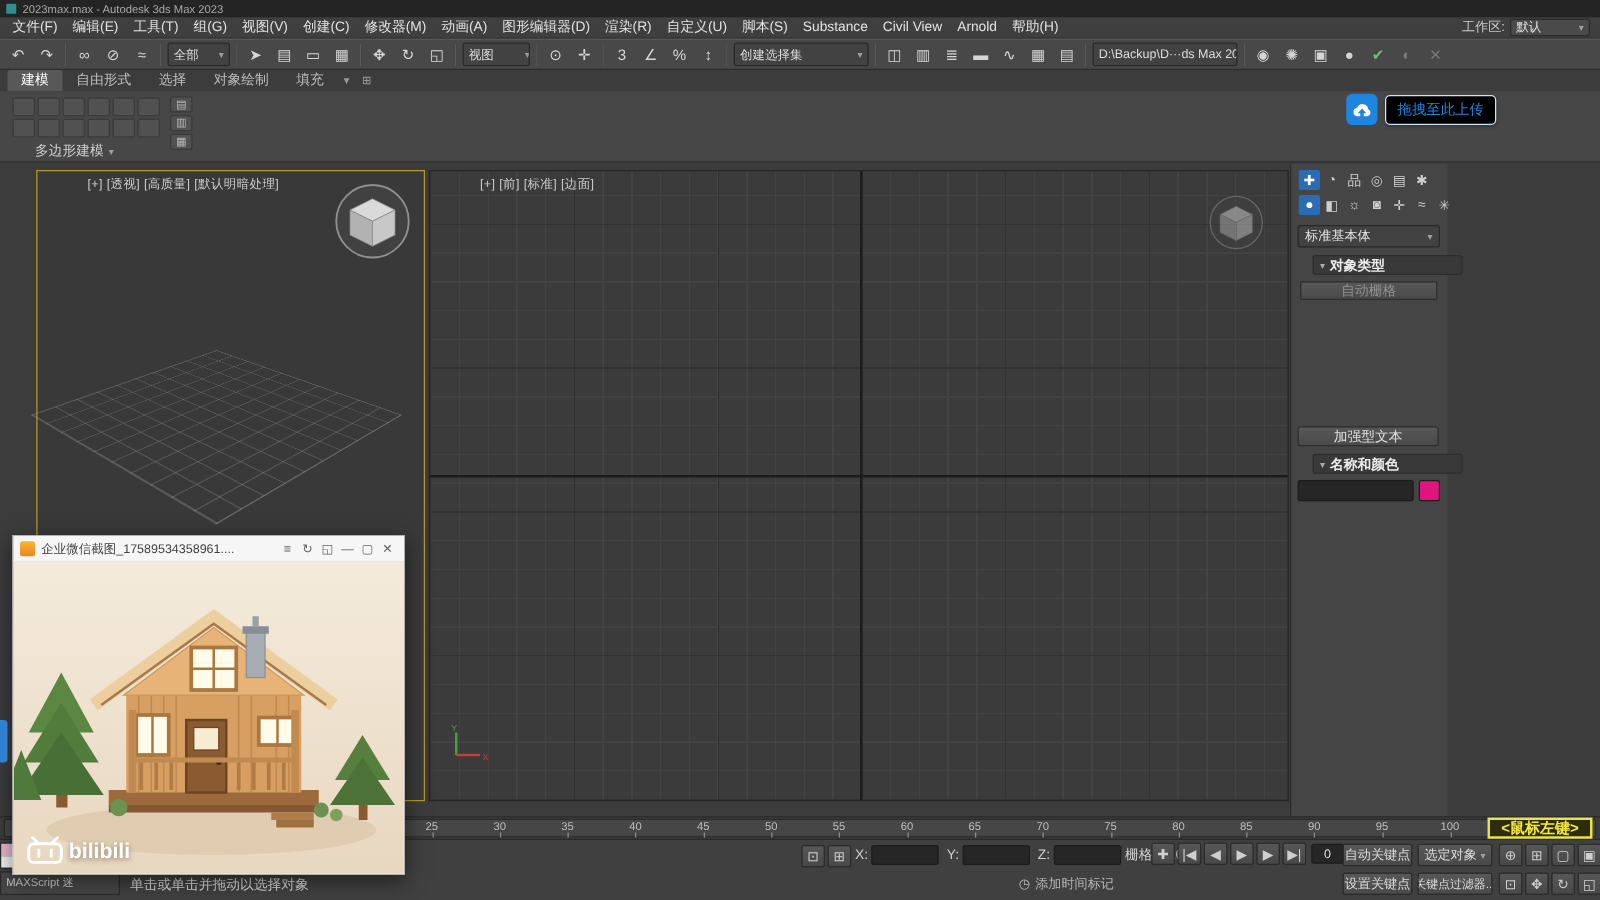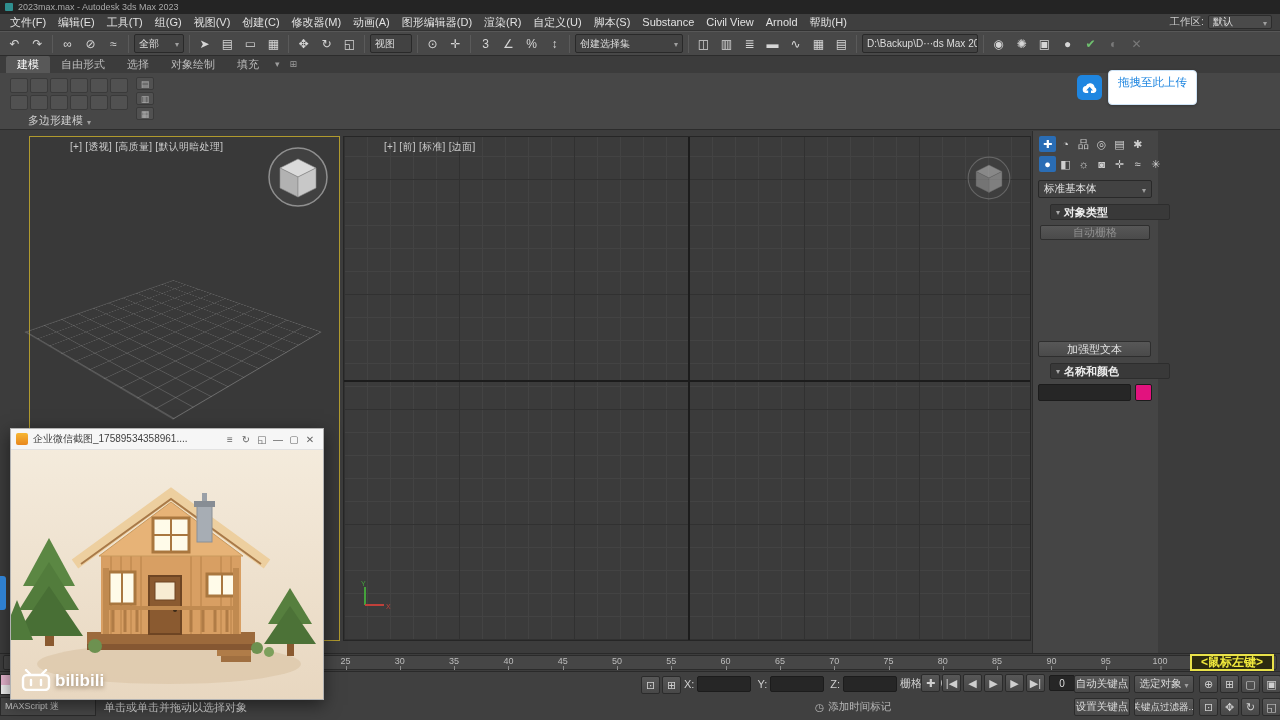--- a/index.html
+++ b/index.html
@@ -37,21 +37,21 @@
   .ribbonbody { left:0; top:73px; width:1280px; height:57px; background:#474747; border-bottom:1px solid #2c2c2c; }
   .minigrid { position:absolute; left:10px; top:5px; width:124px; display:flex; flex-wrap:wrap; gap:2px; }
   .mini { width:18px; height:15px; background:#515151; border:1px solid #3a3a3a; border-radius:2px; }
   .vstack { position:absolute; left:136px; top:4px; display:flex; flex-direction:column; gap:2px; }
   .vstack .mini { width:18px; height:13px; color:#b5b5b5; font-size:9px; display:flex; align-items:center; justify-content:center; }
   .ribbon-label { position:absolute; left:28px; top:40px; font-size:11px; color:#cfcfcf; display:flex; gap:4px; align-items:center; }
 
   
   .upload { left:1077px; top:75px; height:25px; display:flex; align-items:center; gap:6px; z-index:30; }
   .upl-ic { width:25px; height:25px; background:#1f86e0; border-radius:5px; }
-  .upl-lb { height:35px; background:#ffffff; border:1px solid #cfe4f7; border-radius:4px; color:#1f86e0; font-size:11.5px; line-height:22px; padding:0 9px; box-shadow:0 1px 3px rgba(0,0,0,.25); }
+  .upl-lb { height:24px; background:#000000; border:1px solid #cfe4f7; border-radius:4px; color:#1f86e0; font-size:11.5px; line-height:22px; padding:0 9px; box-shadow:0 1px 3px rgba(0,0,0,.25); }
 
   
   .vp-label { position:absolute; left:4px; top:3px; font-size:10px; color:#cbcbcb; letter-spacing:0.3px;margin-left:36px; }
   .vp-persp { left:29px; top:136px; width:311px; height:505px; background:#393939; border:1px solid #b09a2e; }
   .persp-grid { position:absolute; left:38px; top:90px; width:210px; height:210px;
     transform:perspective(520px) rotateX(64deg) rotateZ(45deg);
     background:
       repeating-linear-gradient(0deg, rgba(150,150,150,.35) 0 1px, transparent 1px 21px),
       repeating-linear-gradient(90deg, rgba(150,150,150,.35) 0 1px, transparent 1px 21px);
     border:1px solid rgba(160,160,160,.28); }
@@ -171,21 +171,21 @@
     <div class="sep"></div>
     <div class="tbi">➤</div>
     <div class="tbi">▤</div>
     <div class="tbi">▭</div>
     <div class="tbi">▦</div>
     <div class="sep"></div>
     <div class="tbi">✥</div>
     <div class="tbi">↻</div>
     <div class="tbi">◱</div>
     <div class="sep"></div>
-    <div class="combo" style="width: 42px; gap: 25px;">
+    <div class="combo" style="width: 54px; gap: 25px;">
       <span>视图</span>
       <span class="caret"></span>
     </div>
     <div class="sep"></div>
     <div class="tbi">⊙</div>
     <div class="tbi">✛</div>
     <div class="sep"></div>
     <div class="tbi">3</div>
     <div class="tbi">∠</div>
     <div class="tbi">%</div>

